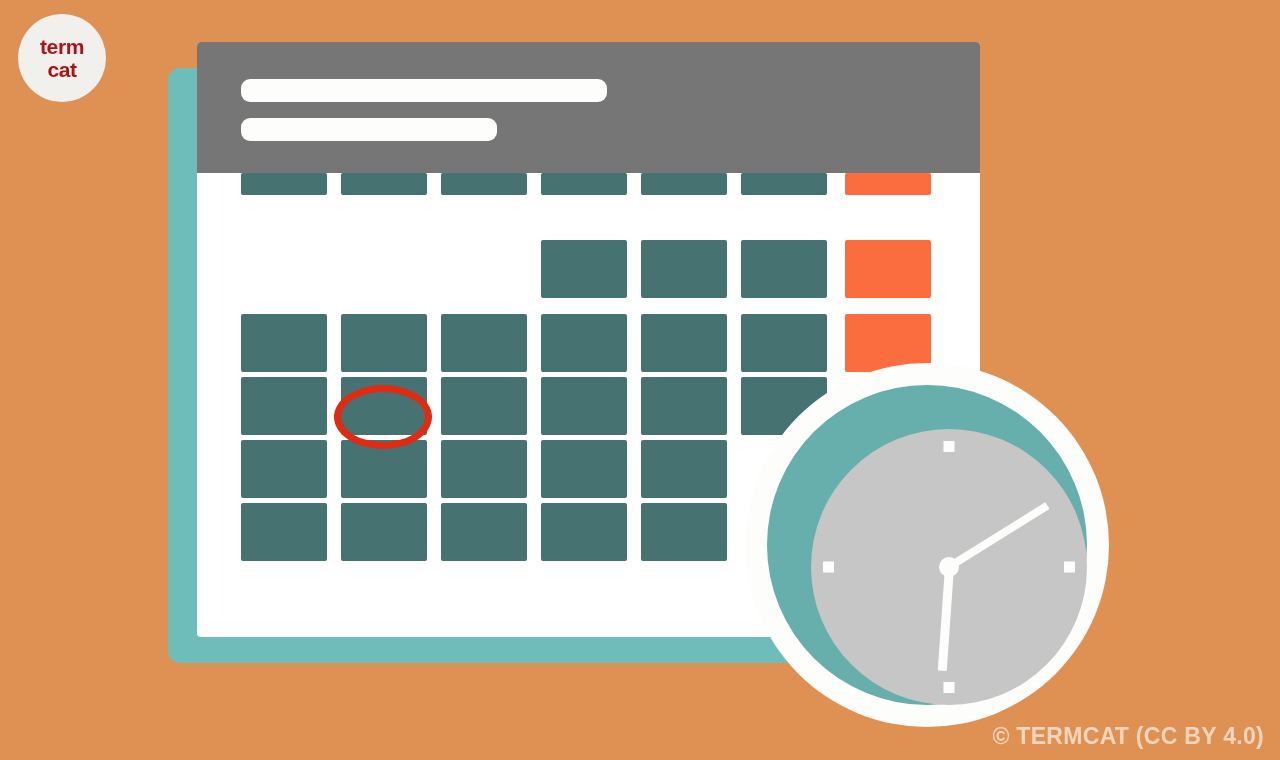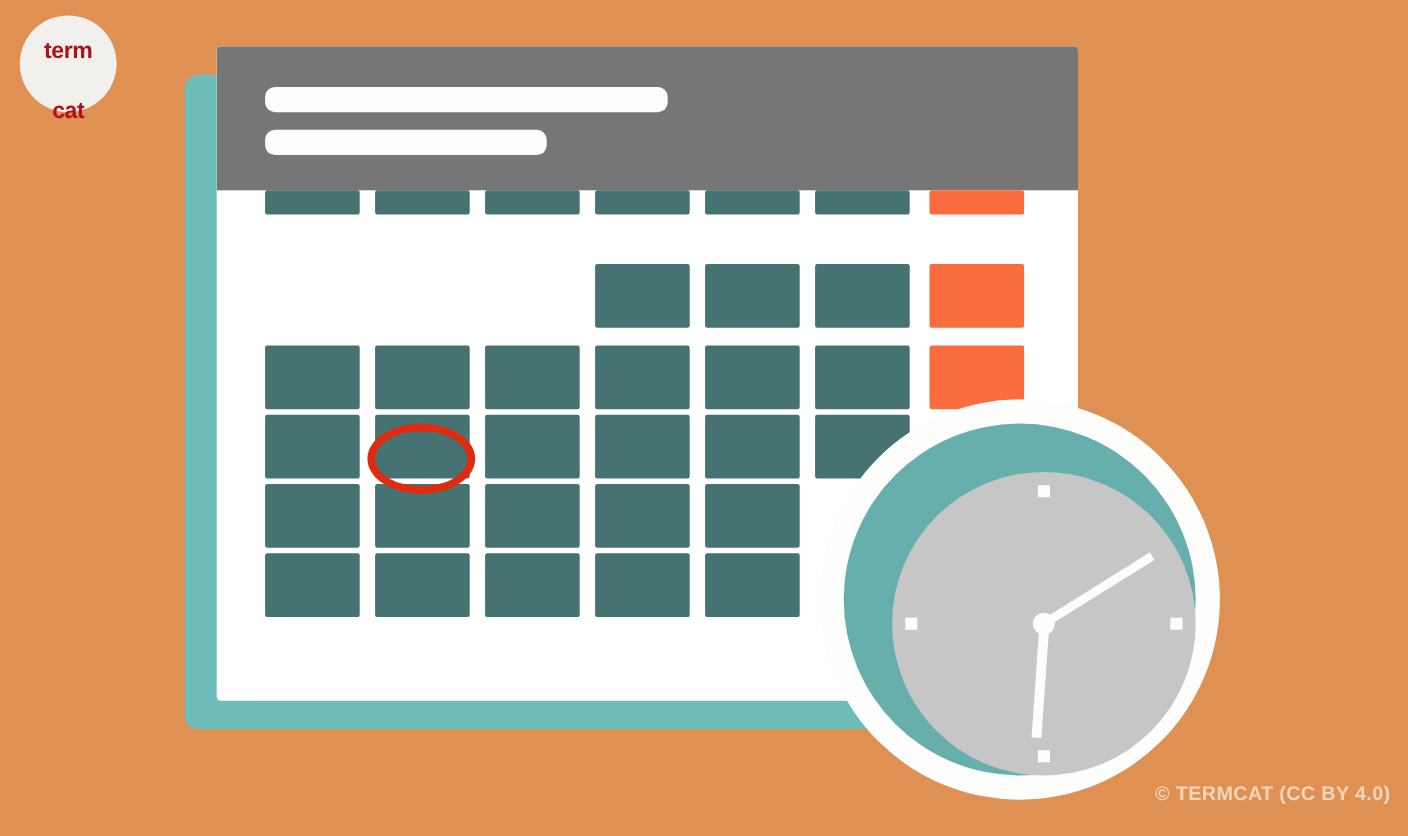--- a/index.html
+++ b/index.html
@@ -31,21 +31,20 @@
     align-items: center;
     justify-content: center;
     line-height: 1.0;
   }
   #logo .logo-line {
     color: #b01118;
     font-weight: bold;
     font-size: 21px;
     letter-spacing: -0.4px;
     display: block;
-    margin-top: 31px;
   }
   #logo .logo-line.first { margin-bottom: 2px; }
 
   
   #card-shadow {
     position: absolute;
     left: 168px;
     top: 68px;
     width: 740px;
     height: 595px;
@@ -191,23 +190,23 @@
     margin-left: -10px;
     margin-top: -10px;
     border-radius: 50%;
     background: #fdfdfb;
   }
 
   
   #copyright {
     position: absolute;
     right: 16px;
-    bottom: 28px;
+    bottom: 10px;
     color: rgba(255,255,255,0.62);
-    font-size: 18px;
+    font-size: 23px;
     font-weight: bold;
     letter-spacing: 0.3px;
   }
 </style>
 </head>
 <body>
 
 <div id="stage">
 
   <div id="logo">

